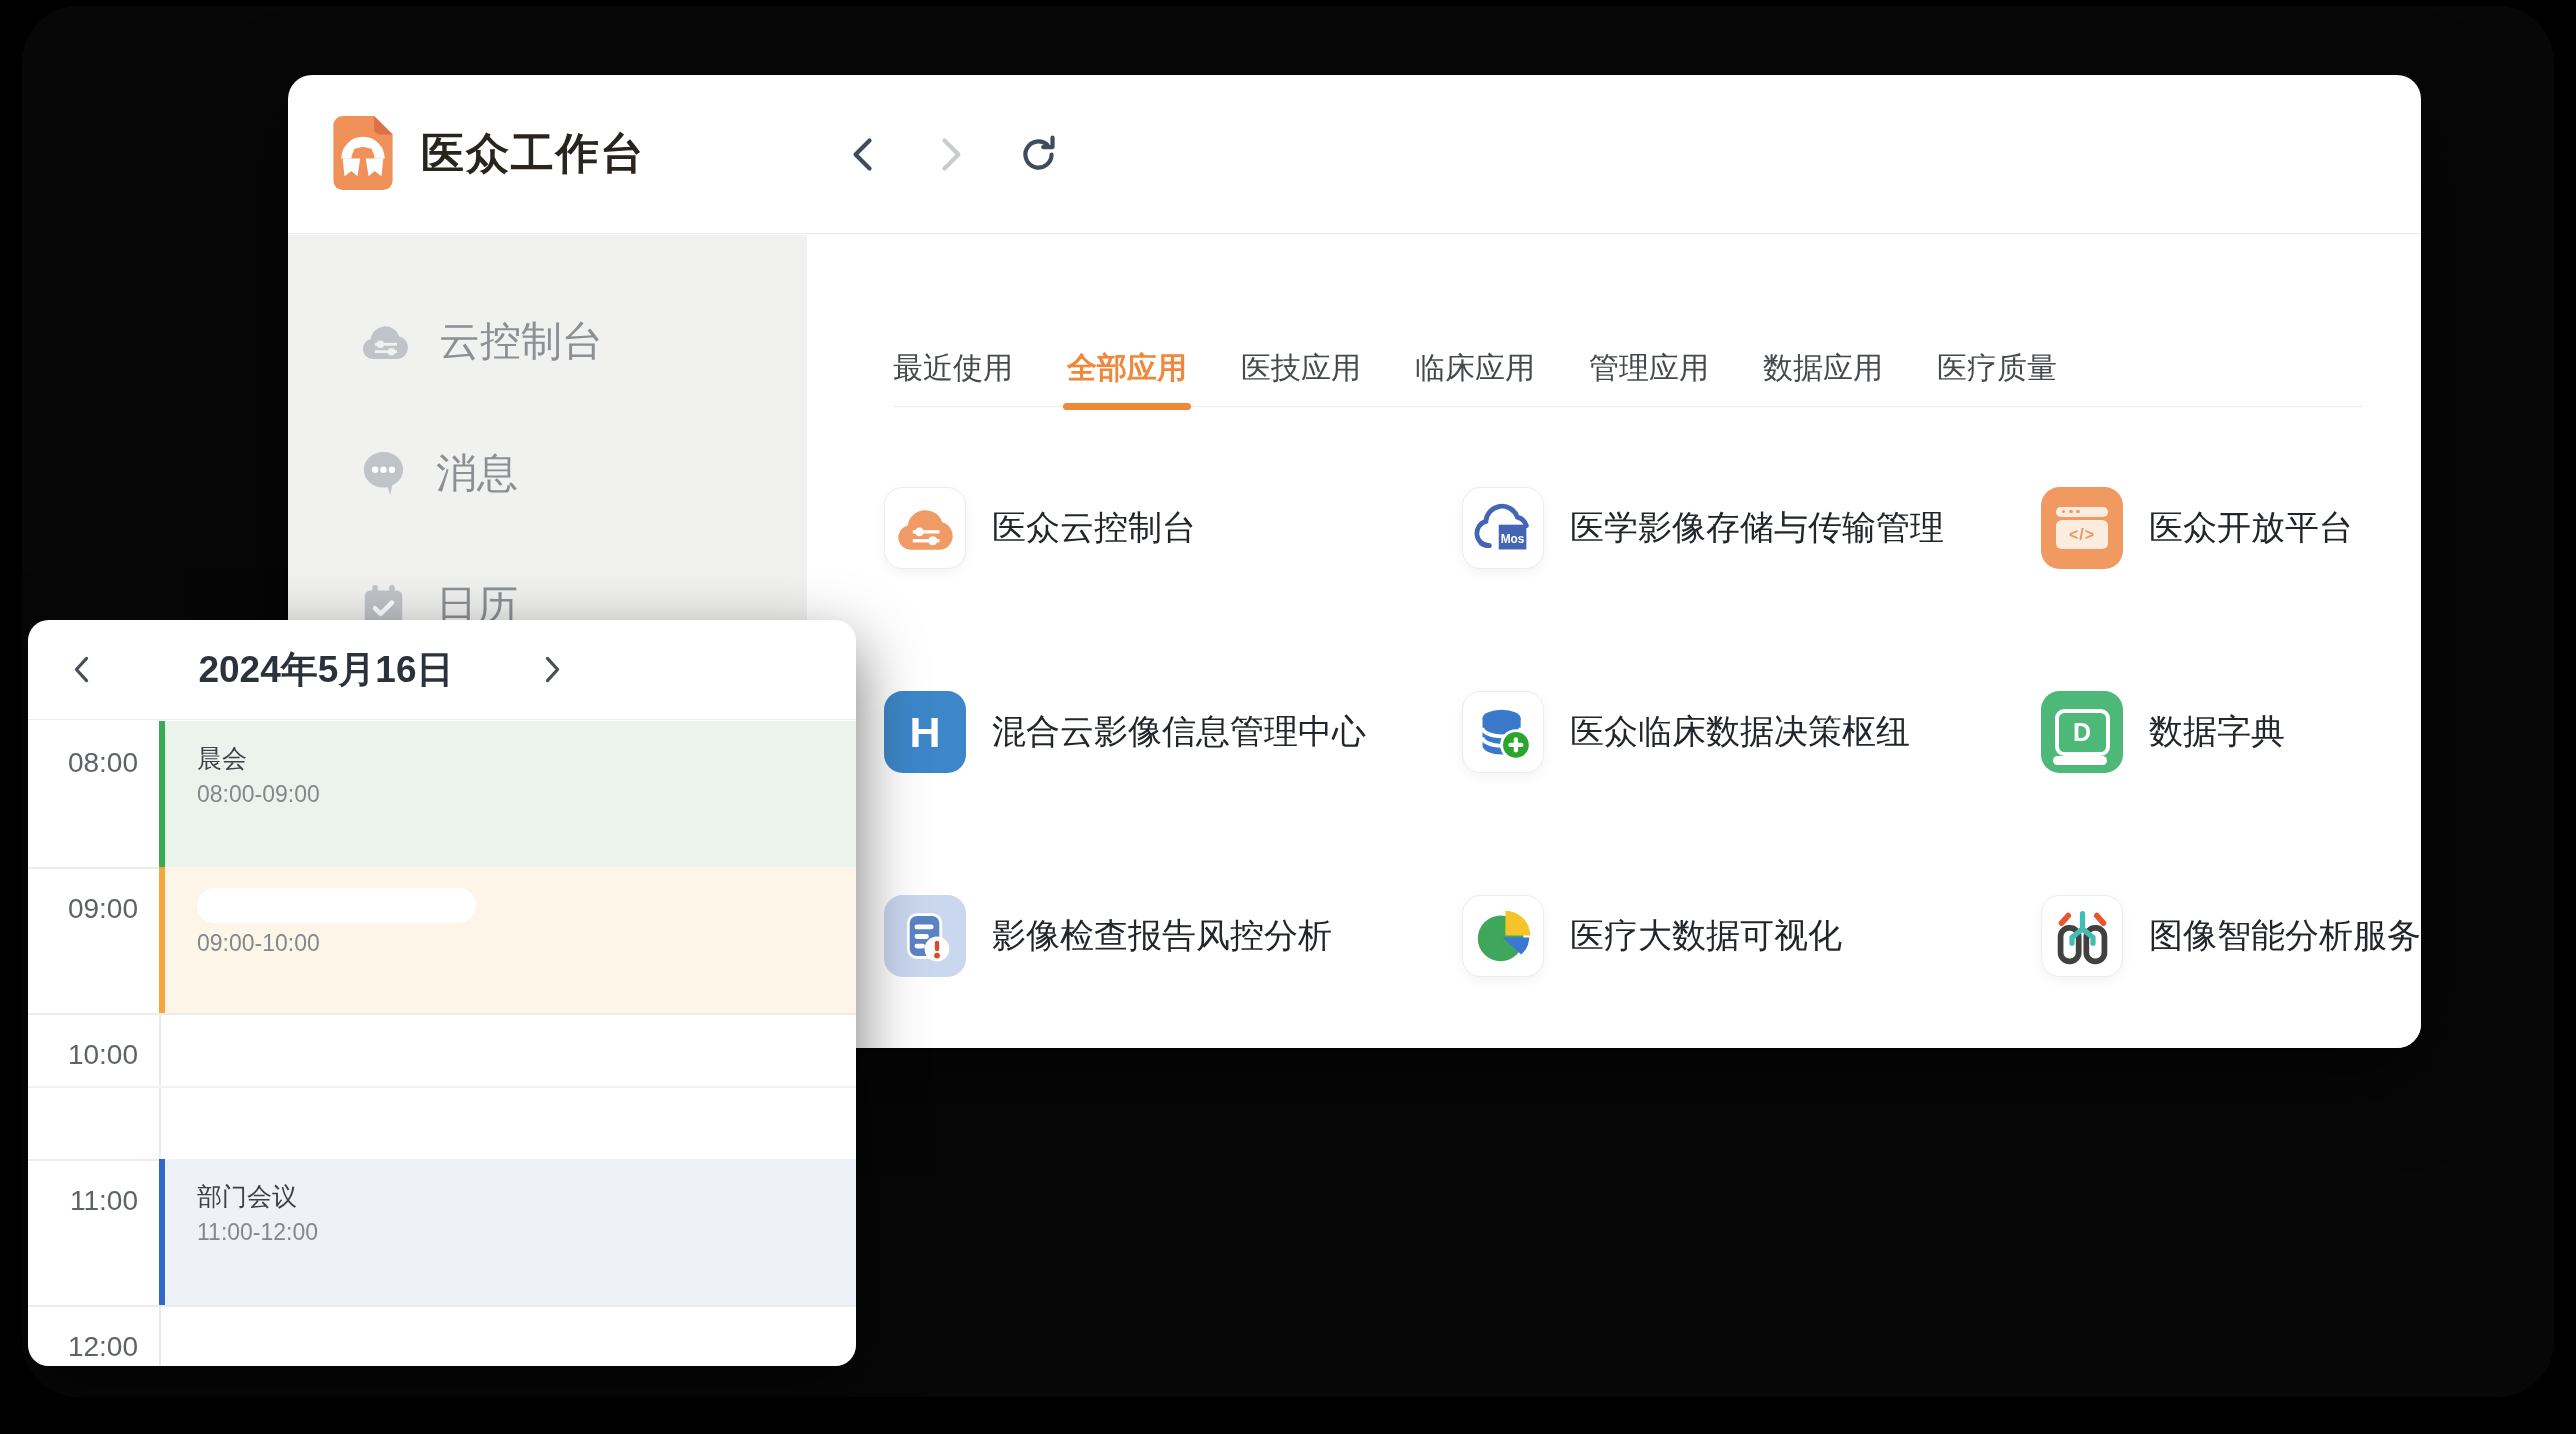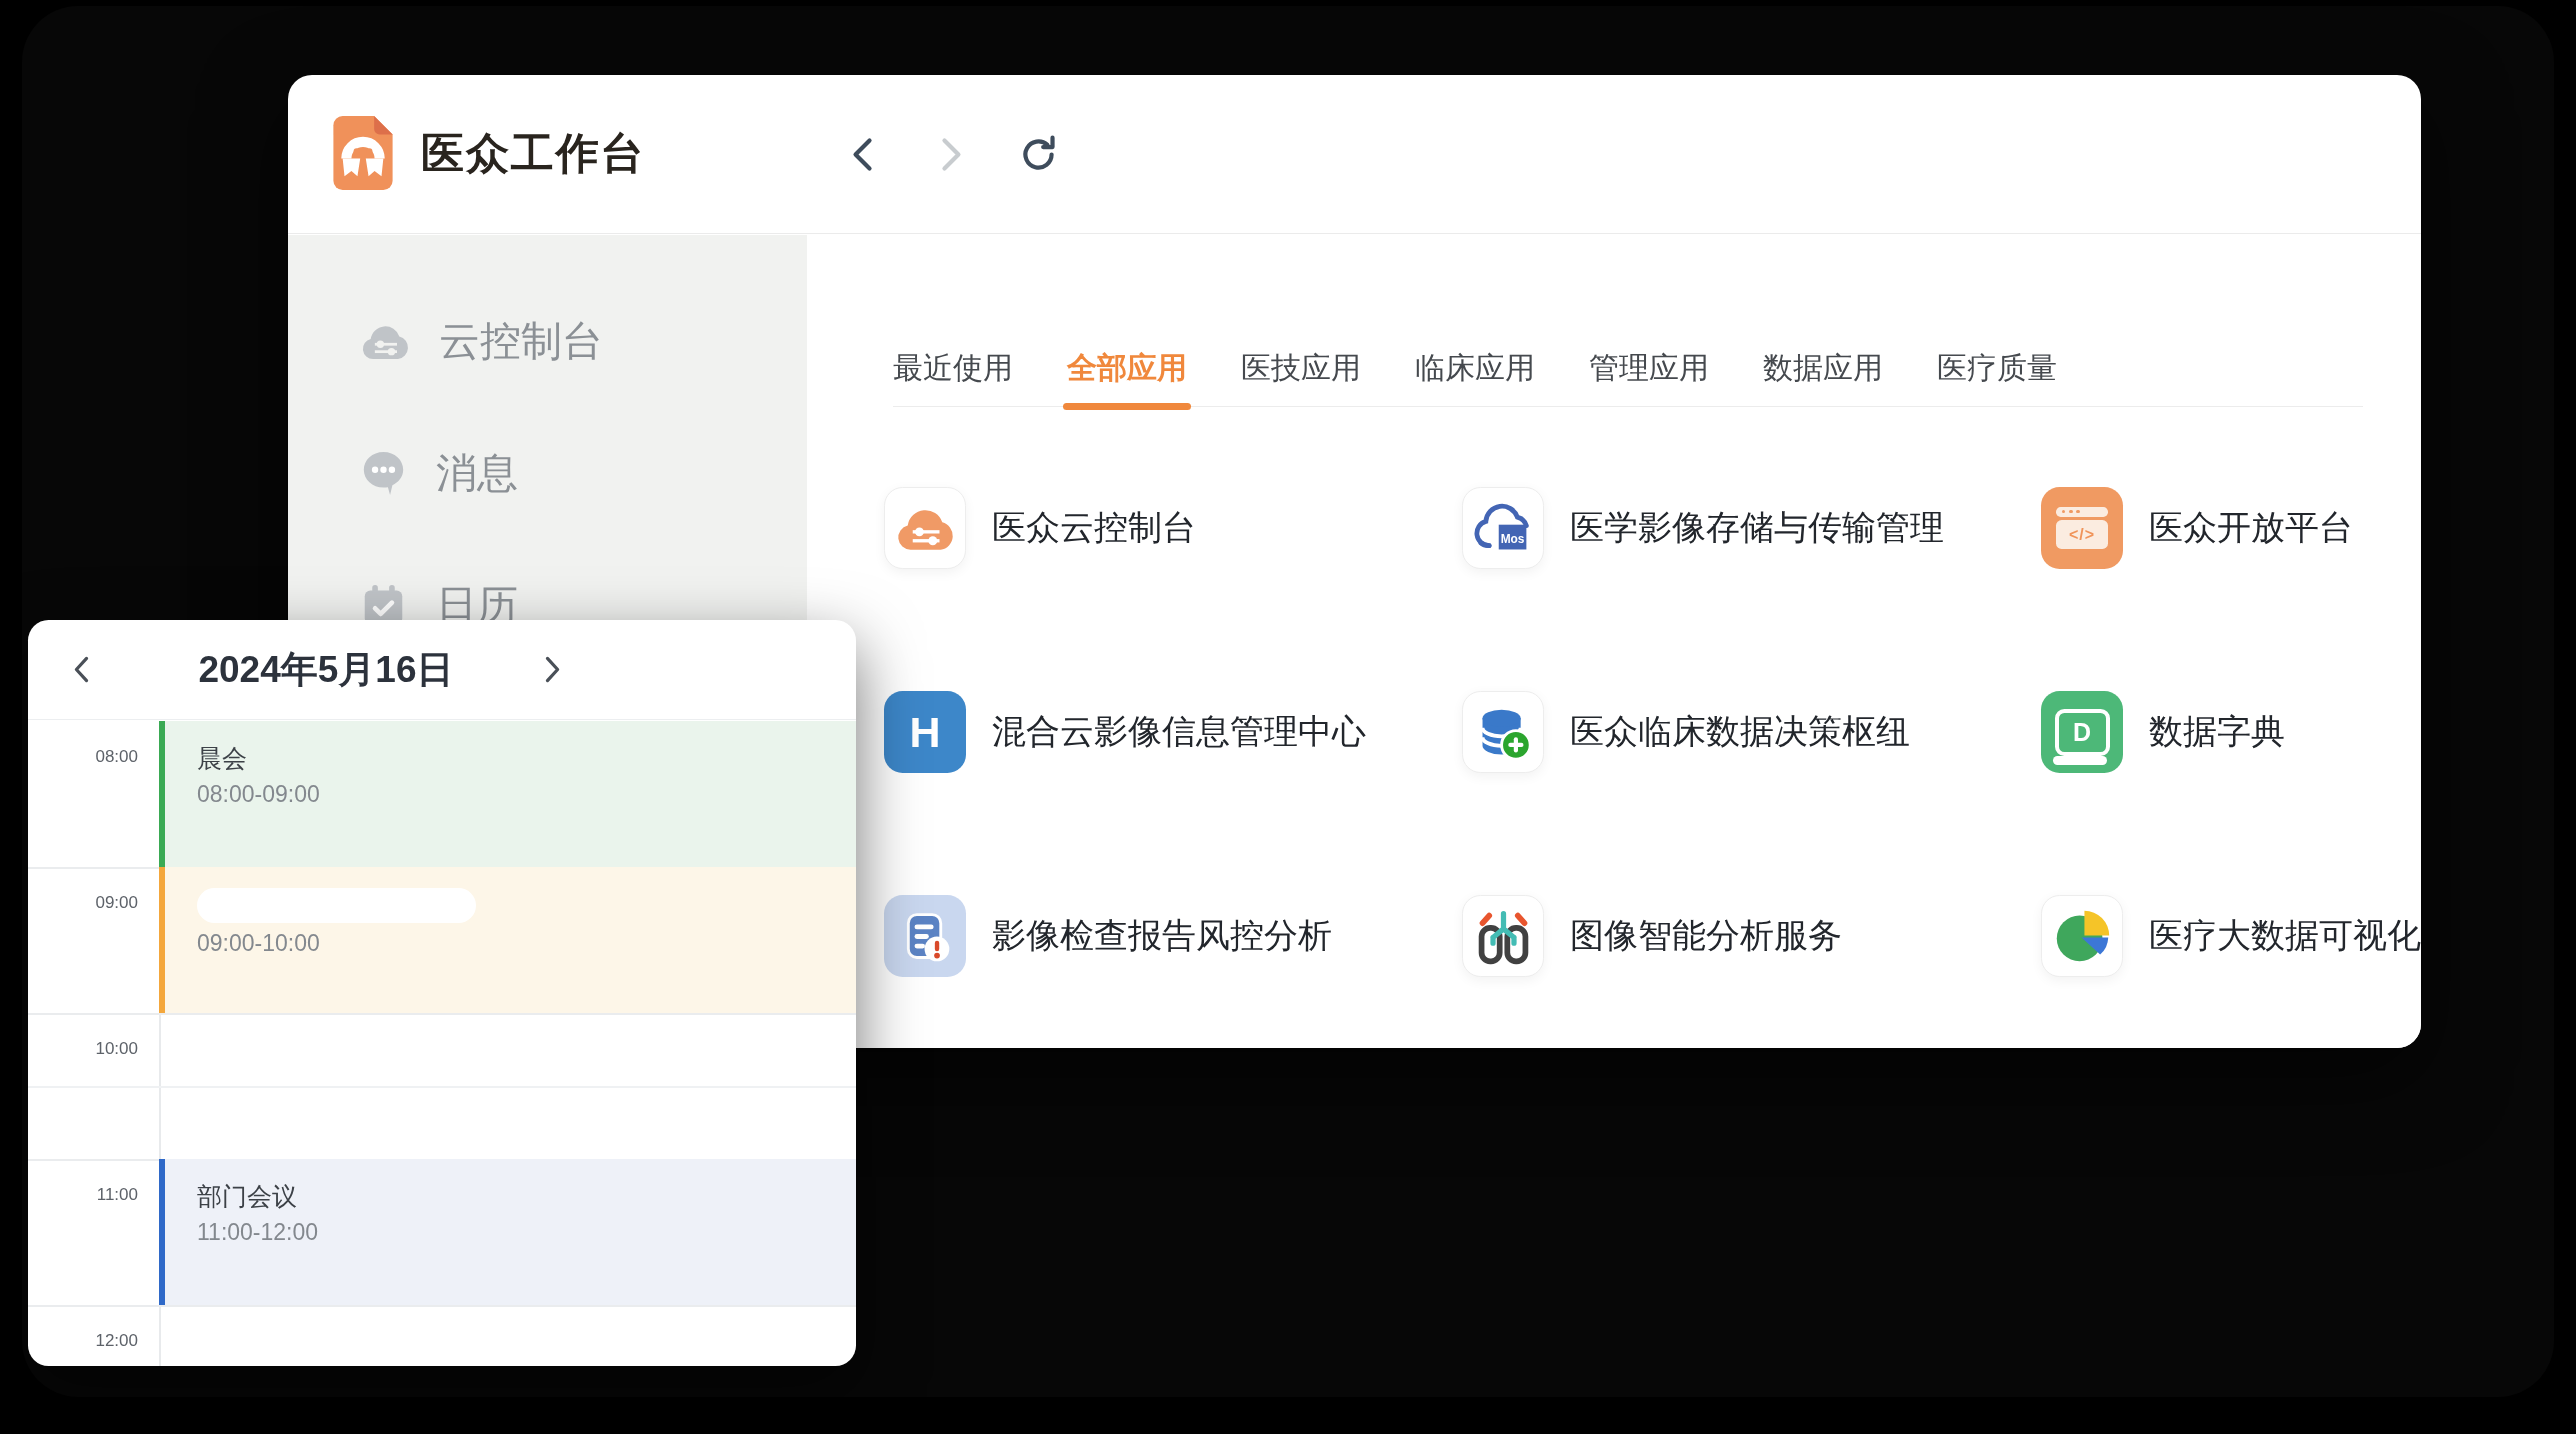--- a/index.html
+++ b/index.html
@@ -59,21 +59,21 @@
   .cal-title{position:absolute;left:0;width:596px;top:50%;transform:translateY(-50%);text-align:center;
     font-size:37px;font-weight:600;color:#2c323c;}
   .cal-arrow{position:absolute;top:50%;transform:translateY(-50%);width:41px;height:41px;display:flex;
     align-items:center;justify-content:center;cursor:pointer;}
   .cal-prev{left:32px;}
   .cal-next{left:504px;}
   .cal-grid{position:absolute;top:101px;left:0;right:0;bottom:0;}
   .gutter-line{position:absolute;left:131px;top:0;bottom:0;width:1.9px;background:#e8eaec;}
   .hline{position:absolute;left:0;right:0;height:1.9px;background:#eaecee;z-index:0;}
   .hline.half{background:#eff1f3;}
-  .time-label{position:absolute;left:0;width:110px;text-align:right;font-size:17px;color:#5d6269;z-index:2;}
+  .time-label{position:absolute;left:0;width:110px;text-align:right;font-size:28px;color:#5d6269;z-index:2;}
   .event{position:absolute;left:131px;right:0;box-sizing:border-box;border-left:6.5px solid;
     padding:20.5px 0 0 32px;z-index:1;cursor:pointer;}
   .event-title{font-size:25px;font-weight:500;color:#3c4147;line-height:32px;}
   .event-time{font-size:23px;color:#83888e;line-height:30px;margin-top:5.6px;}
   .event-pill{width:279px;height:35px;background:#fff;border-radius:17.7px;margin-bottom:5.6px;}
 </style>
 </head>
 <body>
 
 <div class="backplate"></div>
@@ -239,39 +239,39 @@
             <rect x="41.8" y="36.5" width="4.6" height="11" rx="2.3" fill="#d9492a"></rect>
             <circle cx="44.1" cy="52" r="3" fill="#d9492a"></circle>
           </svg>
         </div>
         <span class="app-label">影像检查报告风控分析</span>
       </div>
 
       <div class="app">
         <div class="tile white">
           <svg width="61" height="61" viewBox="0 0 64 64">
+            <circle cx="29" cy="34" r="24" fill="#3fa75c"></circle>
+            <path d="M34 5 A26 26 0 0 1 60 31 L34 31 Z" fill="#f5c428"></path>
+            <path d="M31 33 L59 33 A25 25 0 0 1 50.5 51 Z" fill="#3c77d6"></path>
+          </svg>
+        </div>
+        <span class="app-label">医疗大数据可视化</span>
+      </div>
+
+      <div class="app">
+        <div class="tile white">
+          <svg width="61" height="61" viewBox="0 0 64 64">
             <path d="M10 18l7-8" stroke="#e8552e" stroke-width="6" stroke-linecap="round"></path>
             <path d="M47 10l7 8" stroke="#e8552e" stroke-width="6" stroke-linecap="round"></path>
             <rect x="9" y="23" width="19" height="35" rx="9" fill="none" stroke="#414141" stroke-width="6"></rect>
             <rect x="36" y="23" width="19" height="35" rx="9" fill="none" stroke="#414141" stroke-width="6"></rect>
             <path d="M32 8v16M32 24l-11 9M32 24l11 9M21 33v6M43 33v6" stroke="#43bcb4" stroke-width="5.5" fill="none" stroke-linecap="round" stroke-linejoin="round"></path>
           </svg>
         </div>
         <span class="app-label">图像智能分析服务</span>
-      </div>
-
-      <div class="app">
-        <div class="tile white">
-          <svg width="61" height="61" viewBox="0 0 64 64">
-            <circle cx="29" cy="34" r="24" fill="#3fa75c"></circle>
-            <path d="M34 5 A26 26 0 0 1 60 31 L34 31 Z" fill="#f5c428"></path>
-            <path d="M31 33 L59 33 A25 25 0 0 1 50.5 51 Z" fill="#3c77d6"></path>
-          </svg>
-        </div>
-        <span class="app-label">医疗大数据可视化</span>
       </div>
 
     </div>
   </div>
 </div>
 
 <div class="calendar">
   <div class="cal-header">
     <span class="cal-arrow cal-prev">
       <svg width="24" height="32" viewBox="0 0 26 34">

